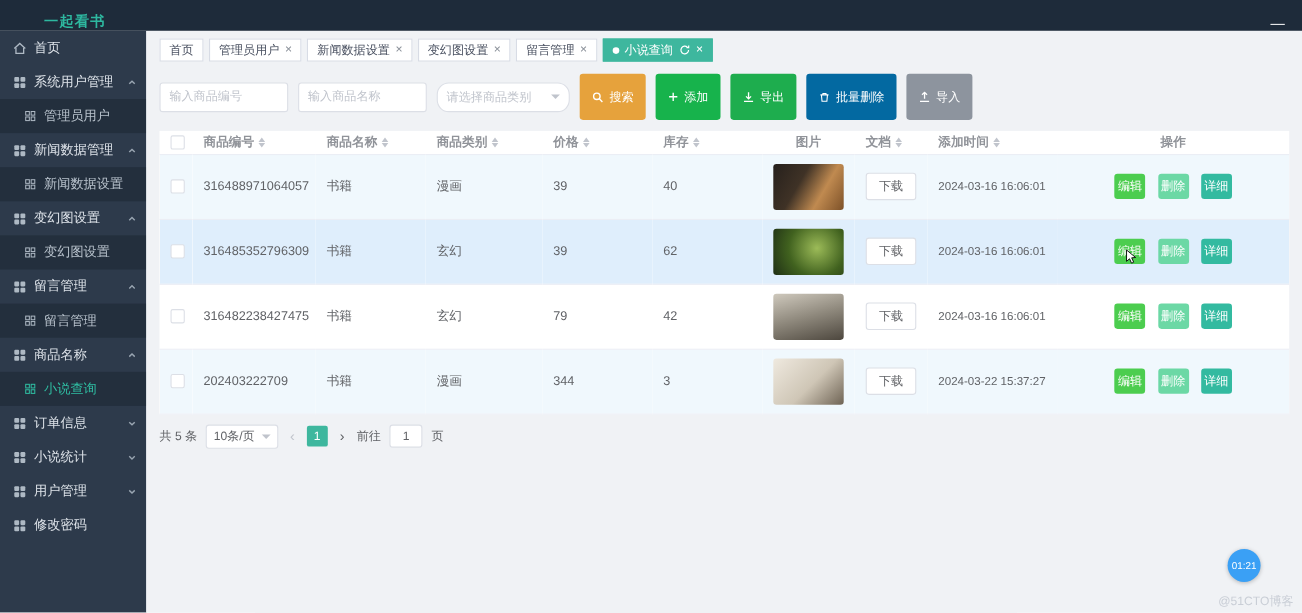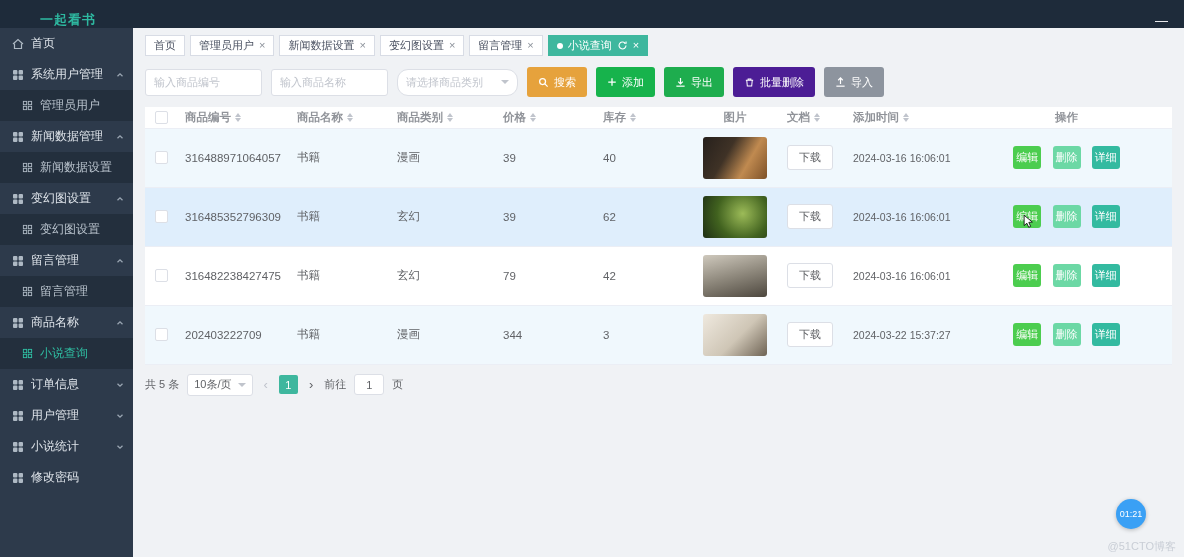--- a/index.html
+++ b/index.html
@@ -32,25 +32,25 @@
   .tab.active { background:#3eb79e; border-color:#3eb79e; color:#fff; }
   .tab.active .tab-close { color:#fff; }
   .tab-dot { width:6px; height:6px; border-radius:50%; background:#fff; }
 
   
   .filter-row { margin-top:11px; display:flex; align-items:center; gap:9px; }
   .f-input { width:117px; height:27px; border:1px solid #dcdfe6; border-radius:3px; background:#fff; font-size:11px; padding:0 8px; color:#606266; outline:none; font-family:inherit; }
   .f-input::placeholder { color:#c0c4cc; }
   .f-select { width:121px; height:27px; border:1px solid #dcdfe6; border-radius:11px; background:#fff; font-size:11px; padding:0 8px; color:#c0c4cc; display:flex; align-items:center; justify-content:space-between; cursor:pointer; }
   .sel-caret { width:0; height:0; border-left:4px solid transparent; border-right:4px solid transparent; border-top:4px solid #c0c4cc; }
-  .btn { height:30px; border:none; border-radius:3px; color:#fff; font-size:11px; padding:12px 11px; display:inline-flex; align-items:center; gap:5px; cursor:pointer; font-family:inherit; }
+  .btn { height:42px; border:none; border-radius:3px; color:#fff; font-size:11px; padding:12px 11px; display:inline-flex; align-items:center; gap:5px; cursor:pointer; font-family:inherit; }
   .btn-search { background:#e6a23c; }
   .btn-add { background:#17b34c; }
   .btn-export { background:#1ead4e; }
-  .btn-batch-del { background:#4c1d95; }
+  .btn-batch-del { background:#0369a1; }
   .btn-import { background:#8d949e;justify-content:space-between; }
 
   
   .table-card { margin-top:10px; background:#fff; }
   table { width:100%; border-collapse:collapse; table-layout:fixed; font-size:11.5px; color:#606266; }
   col.c-check{width:30px;} col.c-sn{width:112px;} col.c-name{width:100px;} col.c-cat{width:106px;}
   col.c-price{width:100px;} col.c-stock{width:100px;} col.c-img{width:84px;} col.c-doc{width:66px;}
   col.c-time{width:118px;} col.c-act{width:auto;}
   thead th { height:21px; text-align:left; padding:0 10px; color:#909399; font-weight:bold; font-size:11.5px; border-bottom:1px solid #ebeef5; white-space:nowrap; }
   thead th.center { text-align:center; }
@@ -233,33 +233,33 @@
             <path d="M2.5 6.2 5 3.8 7.5 6.2" fill="none" stroke="currentColor" stroke-width="1.3"></path>
           </svg>
       </div>
       <div class="menu-item">
         <svg class="mi" viewBox="0 0 12 12" width="12" height="12">
             <rect x="1" y="1" width="4.4" height="4.4" rx="1" fill="currentColor"></rect>
             <rect x="6.6" y="1" width="4.4" height="4.4" rx="1" fill="currentColor"></rect>
             <rect x="1" y="6.6" width="4.4" height="4.4" rx="1" fill="currentColor"></rect>
             <rect x="6.6" y="6.6" width="4.4" height="4.4" rx="1" fill="currentColor"></rect>
           </svg>
+        <span class="mi-label">小说统计</span>
+        <svg class="chev down" viewBox="0 0 10 10" width="10" height="10">
+            <path d="M2.5 6.2 5 3.8 7.5 6.2" fill="none" stroke="currentColor" stroke-width="1.3"></path>
+          </svg>
+      </div>
+      <div class="menu-item">
+        <svg class="mi" viewBox="0 0 12 12" width="12" height="12">
+            <rect x="1" y="1" width="4.4" height="4.4" rx="1" fill="currentColor"></rect>
+            <rect x="6.6" y="1" width="4.4" height="4.4" rx="1" fill="currentColor"></rect>
+            <rect x="1" y="6.6" width="4.4" height="4.4" rx="1" fill="currentColor"></rect>
+            <rect x="6.6" y="6.6" width="4.4" height="4.4" rx="1" fill="currentColor"></rect>
+          </svg>
         <span class="mi-label">用户管理</span>
-        <svg class="chev down" viewBox="0 0 10 10" width="10" height="10">
-            <path d="M2.5 6.2 5 3.8 7.5 6.2" fill="none" stroke="currentColor" stroke-width="1.3"></path>
-          </svg>
-      </div>
-      <div class="menu-item">
-        <svg class="mi" viewBox="0 0 12 12" width="12" height="12">
-            <rect x="1" y="1" width="4.4" height="4.4" rx="1" fill="currentColor"></rect>
-            <rect x="6.6" y="1" width="4.4" height="4.4" rx="1" fill="currentColor"></rect>
-            <rect x="1" y="6.6" width="4.4" height="4.4" rx="1" fill="currentColor"></rect>
-            <rect x="6.6" y="6.6" width="4.4" height="4.4" rx="1" fill="currentColor"></rect>
-          </svg>
-        <span class="mi-label">小说统计</span>
         <svg class="chev down" viewBox="0 0 10 10" width="10" height="10">
             <path d="M2.5 6.2 5 3.8 7.5 6.2" fill="none" stroke="currentColor" stroke-width="1.3"></path>
           </svg>
       </div>
       <div class="menu-item">
         <svg class="mi" viewBox="0 0 12 12" width="12" height="12">
             <rect x="1" y="1" width="4.4" height="4.4" rx="1" fill="currentColor"></rect>
             <rect x="6.6" y="1" width="4.4" height="4.4" rx="1" fill="currentColor"></rect>
             <rect x="1" y="6.6" width="4.4" height="4.4" rx="1" fill="currentColor"></rect>
             <rect x="6.6" y="6.6" width="4.4" height="4.4" rx="1" fill="currentColor"></rect>

